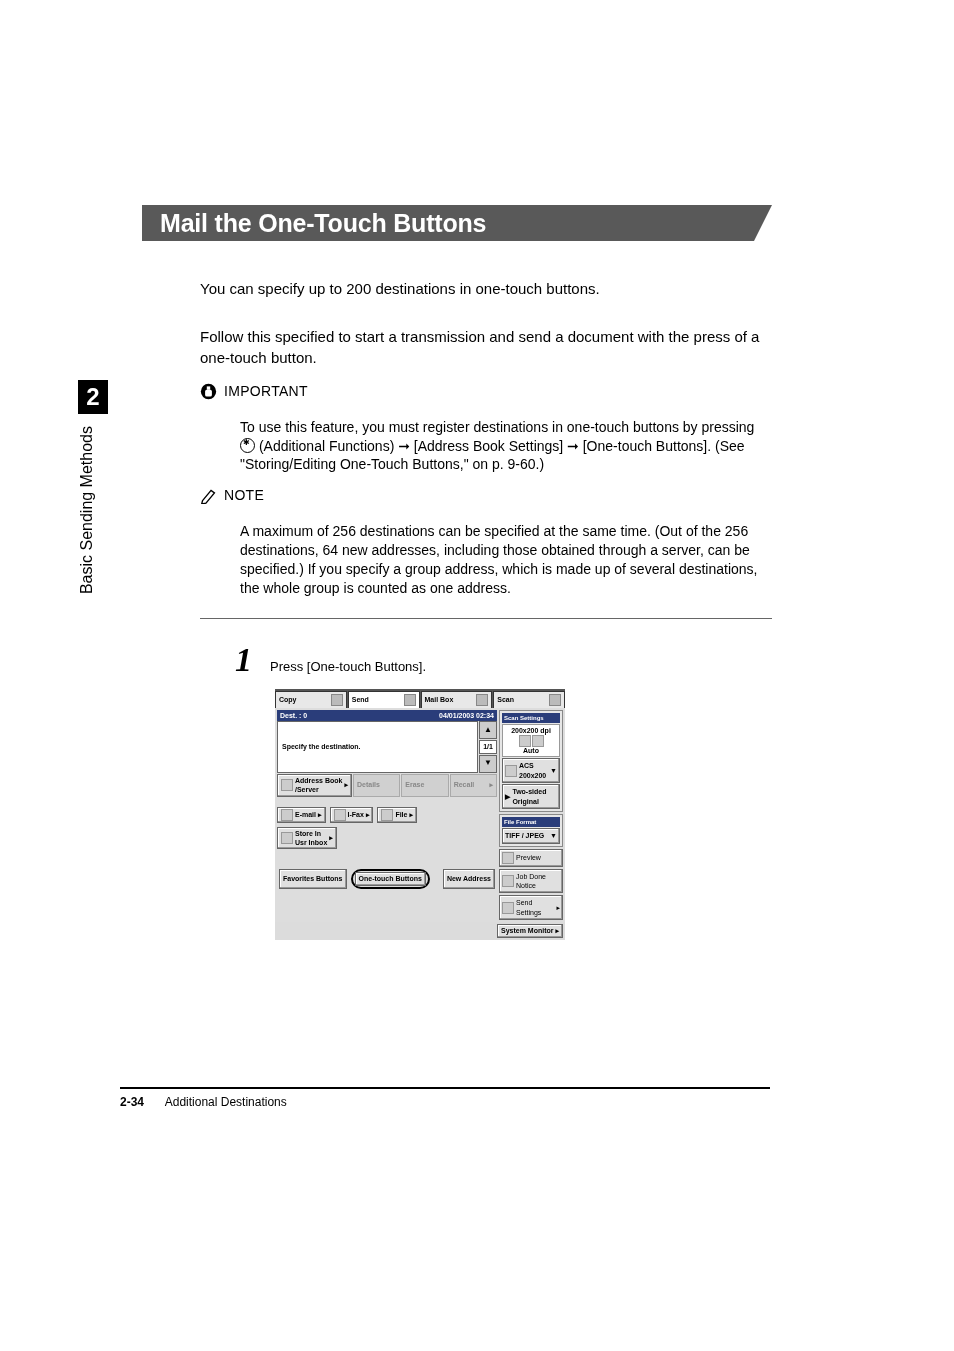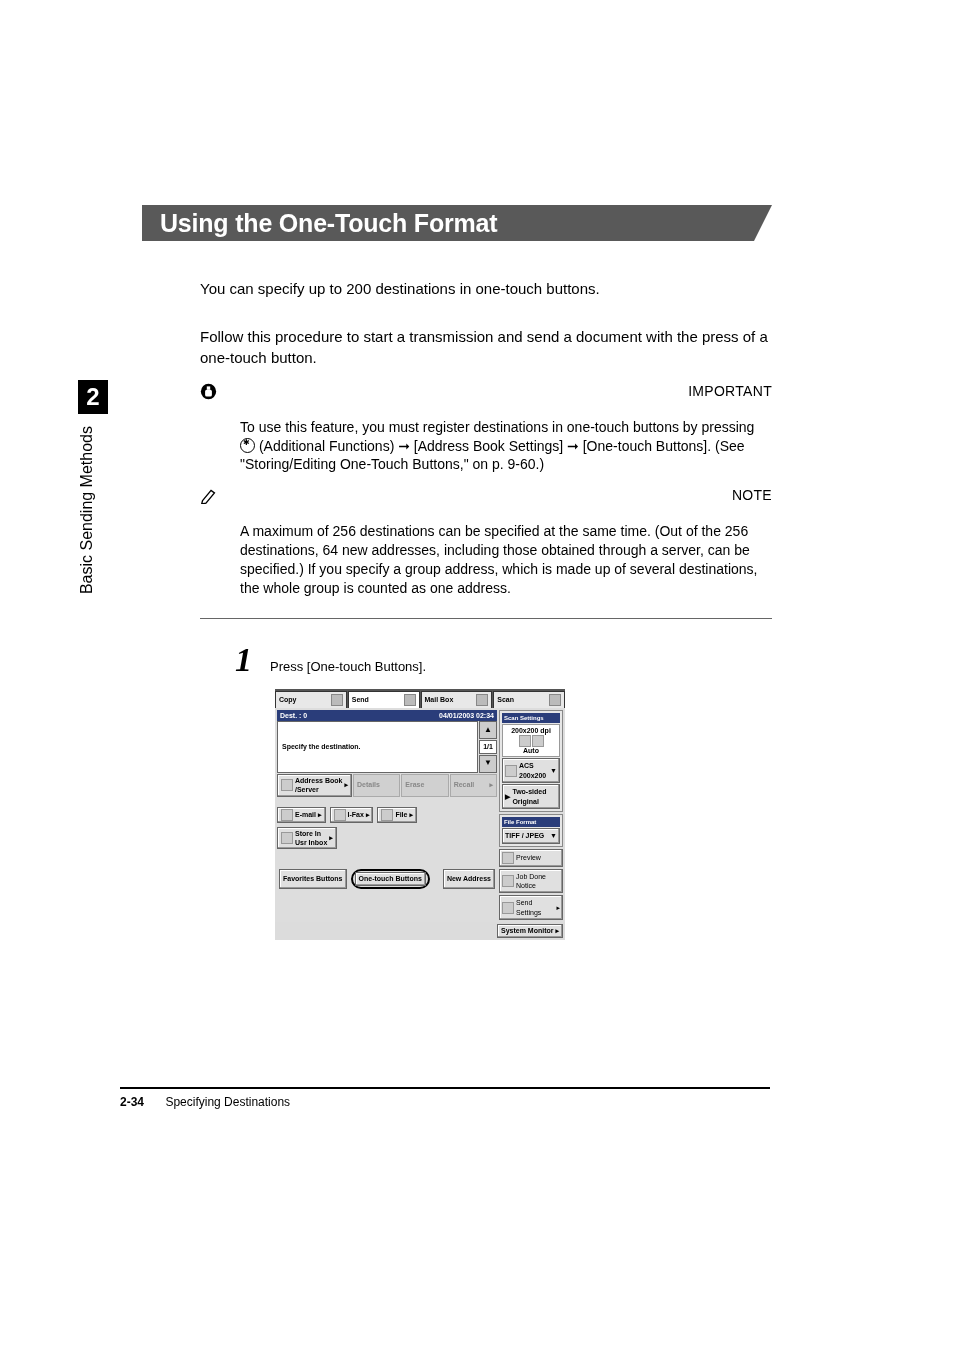--- a/index.html
+++ b/index.html
@@ -79,21 +79,20 @@
   }
   .para { margin-bottom: 14px; margin-top: 28px; }
   .callout {
     margin-top: 12px;
   }
   .callout-head {
     display: flex;
     align-items: center;
     gap: 7px;
     margin-bottom: 3px;
-    justify-content: space-between;
   }
   .callout-head .lbl {
     font-size: 14px;
     letter-spacing: 0.3px;
   }
   .callout-icon {
     width: 17px; height: 17px;
     display: inline-flex;
     align-items: center; justify-content: center;
   }
@@ -247,27 +246,27 @@
 <body>
 
 <div class="page">
 
   <div class="side-tab">
     <div class="chapter-box">2</div>
     <div class="section-vertical">Basic Sending Methods</div>
   </div>
 
   <div class="banner-row">
-    <div class="banner">Using the One-Touch Format</div>
+    <div class="banner">Mail the One-Touch Buttons</div>
     <div class="banner-triangle"></div>
   </div>
 
   <div class="content">
     <div class="para">You can specify up to 200 destinations in one-touch buttons.</div>
-    <div class="para">Follow this procedure to start a transmission and send a document with the press of a one-touch button.</div>
+    <div class="para">Follow this specified to start a transmission and send a document with the press of a one-touch button.</div>
 
     <div class="callout">
       <div class="callout-head">
         <span class="callout-icon">
           <svg viewBox="0 0 20 20" width="17" height="17">
               <circle cx="10" cy="10" r="9" fill="#000"></circle>
               <rect x="8" y="4" width="4" height="4" fill="#fff"></rect>
               <rect x="6" y="8" width="8" height="8" rx="2" fill="#fff"></rect>
             </svg>
         </span>
@@ -440,16 +439,16 @@
             </div>
         </div>
       </div>
     </div>
 
   </div>
 
   <div class="footer-line"></div>
   <div class="footer-text">
     <b>2-34</b>
-    <span>Specifying Destinations</span>
+    <span>Additional Destinations</span>
   </div>
 
 </div>
 
 </body></html>

